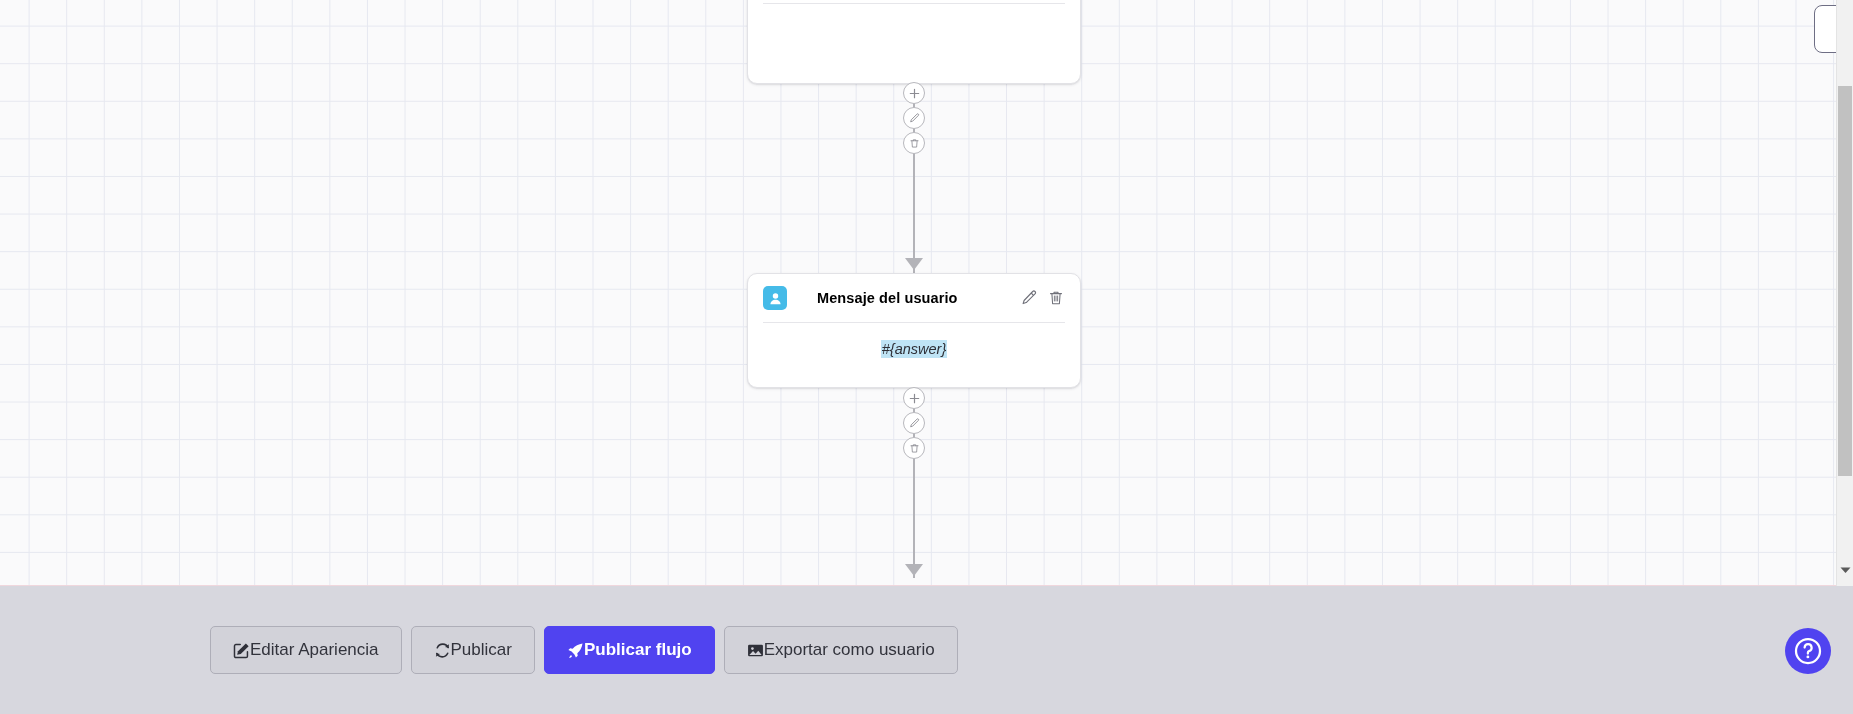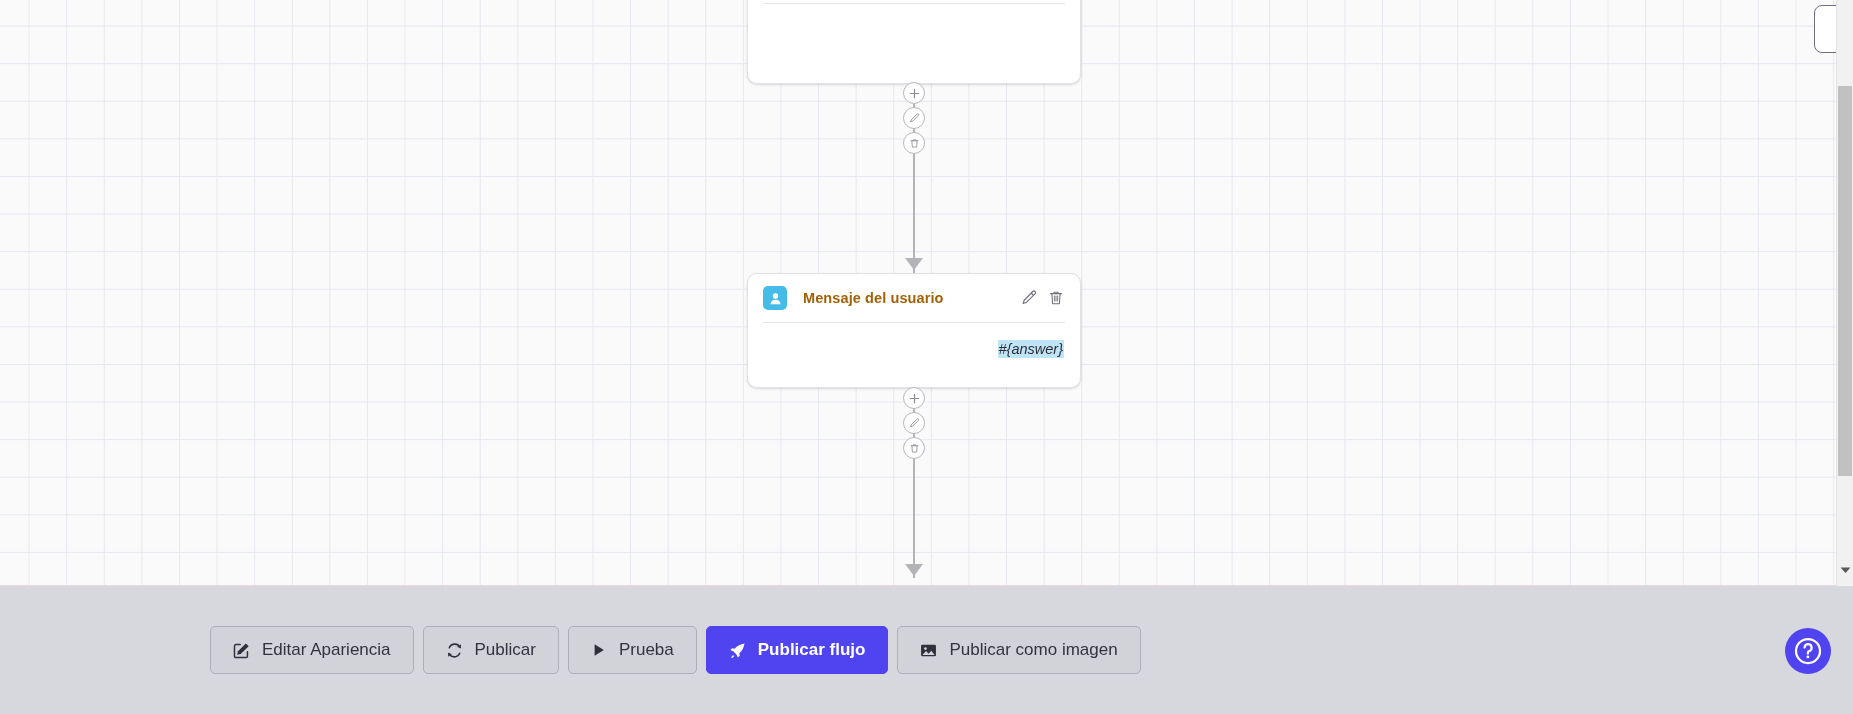--- a/index.html
+++ b/index.html
@@ -81,24 +81,24 @@
     border-radius: 5px;
     display: flex;
     align-items: center;
     justify-content: center;
     flex: 0 0 auto;
   }
 
   .node-icon svg { display: block; }
 
   .node-title {
-    margin-left: 16px;
+    margin-left: 30px;
     font-size: 14.5px;
     font-weight: bold;
-    color: #a16207;
+    color: #000000;
     letter-spacing: 0.1px;
     white-space: nowrap;
     flex: 1 1 auto;
   }
 
   .node-actions {
     display: flex;
     align-items: center;
     gap: 11px;
     flex: 0 0 auto;
@@ -119,21 +119,21 @@
     margin: 0 15px;
   }
 
   .node-body {
     padding: 12px 16px 0 16px;
     font-size: 13.5px;
     color: #3c3d45;
     line-height: 1.4;
   }
 
-  .node-body.centered { text-align: right; padding-top: 16px; }
+  .node-body.centered { text-align: center; padding-top: 16px; }
 
   .var-chip {
     background: #bfe4f5;
     color: #2e2f36;
     font-style: italic;
     font-size: 14.5px;
     padding: 1px 1px;
   }
 
   
@@ -244,21 +244,20 @@
 
   .tb-btn {
     position: relative;
     height: 48px;
     background: #d2d2d9;
     border: 1px solid #aeaeb8;
     border-radius: 5px;
     display: inline-flex;
     align-items: center;
     justify-content: center;
-    gap: 12px;
     padding: 0 22px;
     margin-right: 9px;
     font-size: 17px;
     color: #32333c;
     cursor: pointer;
     box-sizing: border-box;
     white-space: nowrap;
   }
 
   .tb-btn .tb-icon {
@@ -424,48 +423,40 @@
           <path d="M13.4 5.2A5.7 5.7 0 0 0 3.1 5.4" fill="none" stroke="currentColor" stroke-width="1.5" stroke-linecap="round"></path>
           <path d="M14.2 2.1l-.6 3.3-3.3-.6z" fill="currentColor"></path>
           <path d="M2.6 10.8a5.7 5.7 0 0 0 10.3-.2" fill="none" stroke="currentColor" stroke-width="1.5" stroke-linecap="round"></path>
           <path d="M1.8 13.9l.6-3.3 3.3.6z" fill="currentColor"></path>
         </svg>
       </span>
       <span>Publicar</span>
     </div>
 
 
-    <div class="tb-btn">
-      <span class="tb-icon">
-        <svg width="16" height="16" viewBox="0 0 16 16" aria-hidden="true">
-          <path d="M3.6 2.2l9.2 5.8-9.2 5.8z" fill="currentColor"></path>
-        </svg>
-      </span>
-      <span>Prueba</span>
-    </div>
 
     <div class="tb-btn primary">
       <span class="tb-icon">
         <svg width="17" height="17" viewBox="0 0 16 16" aria-hidden="true">
           <path d="M14.6 1.4C11 1.9 7.6 3.6 5.3 6.3L3 5.9 1.3 7.6l3 1.4 2.7 2.7 1.4 3 1.7-1.7-.4-2.3c2.7-2.3 4.4-5.7 4.9-9.3z" fill="currentColor"></path>
           <path d="M3.1 12.9c-.7.7-1 2.1-1 2.1s1.4-.3 2.1-1a.8.8 0 1 0-1.1-1.1z" fill="currentColor"></path>
         </svg>
       </span>
       <span>Publicar flujo</span>
     </div>
 
     <div class="tb-btn">
       <span class="tb-icon">
         <svg width="17" height="17" viewBox="0 0 16 16" aria-hidden="true">
           <rect x="1" y="2.6" width="14" height="10.8" rx="1.2" fill="currentColor"></rect>
           <circle cx="5.1" cy="6.2" r="1.25" fill="#d2d2d9"></circle>
           <path d="M2.2 12.2l3.5-3.7 2.4 2.5 2.5-2.8 3.2 4z" fill="#d2d2d9"></path>
         </svg>
       </span>
-      <span>Publicar como imagen</span>
+      <span>Exportar como usuario</span>
     </div>
   </div>
 
   <div class="help-btn">
     <svg width="30" height="30" viewBox="0 0 24 24" aria-hidden="true">
       <circle cx="12" cy="12" r="9.6" fill="none" stroke="#ffffff" stroke-width="1.8"></circle>
       <path d="M9.3 9.2a2.8 2.8 0 1 1 3.5 2.9c-.6.2-.9.7-.9 1.3v.6" fill="none" stroke="#ffffff" stroke-width="1.8" stroke-linecap="round"></path>
       <circle cx="11.9" cy="16.7" r="1.15" fill="#ffffff"></circle>
     </svg>
   </div>

